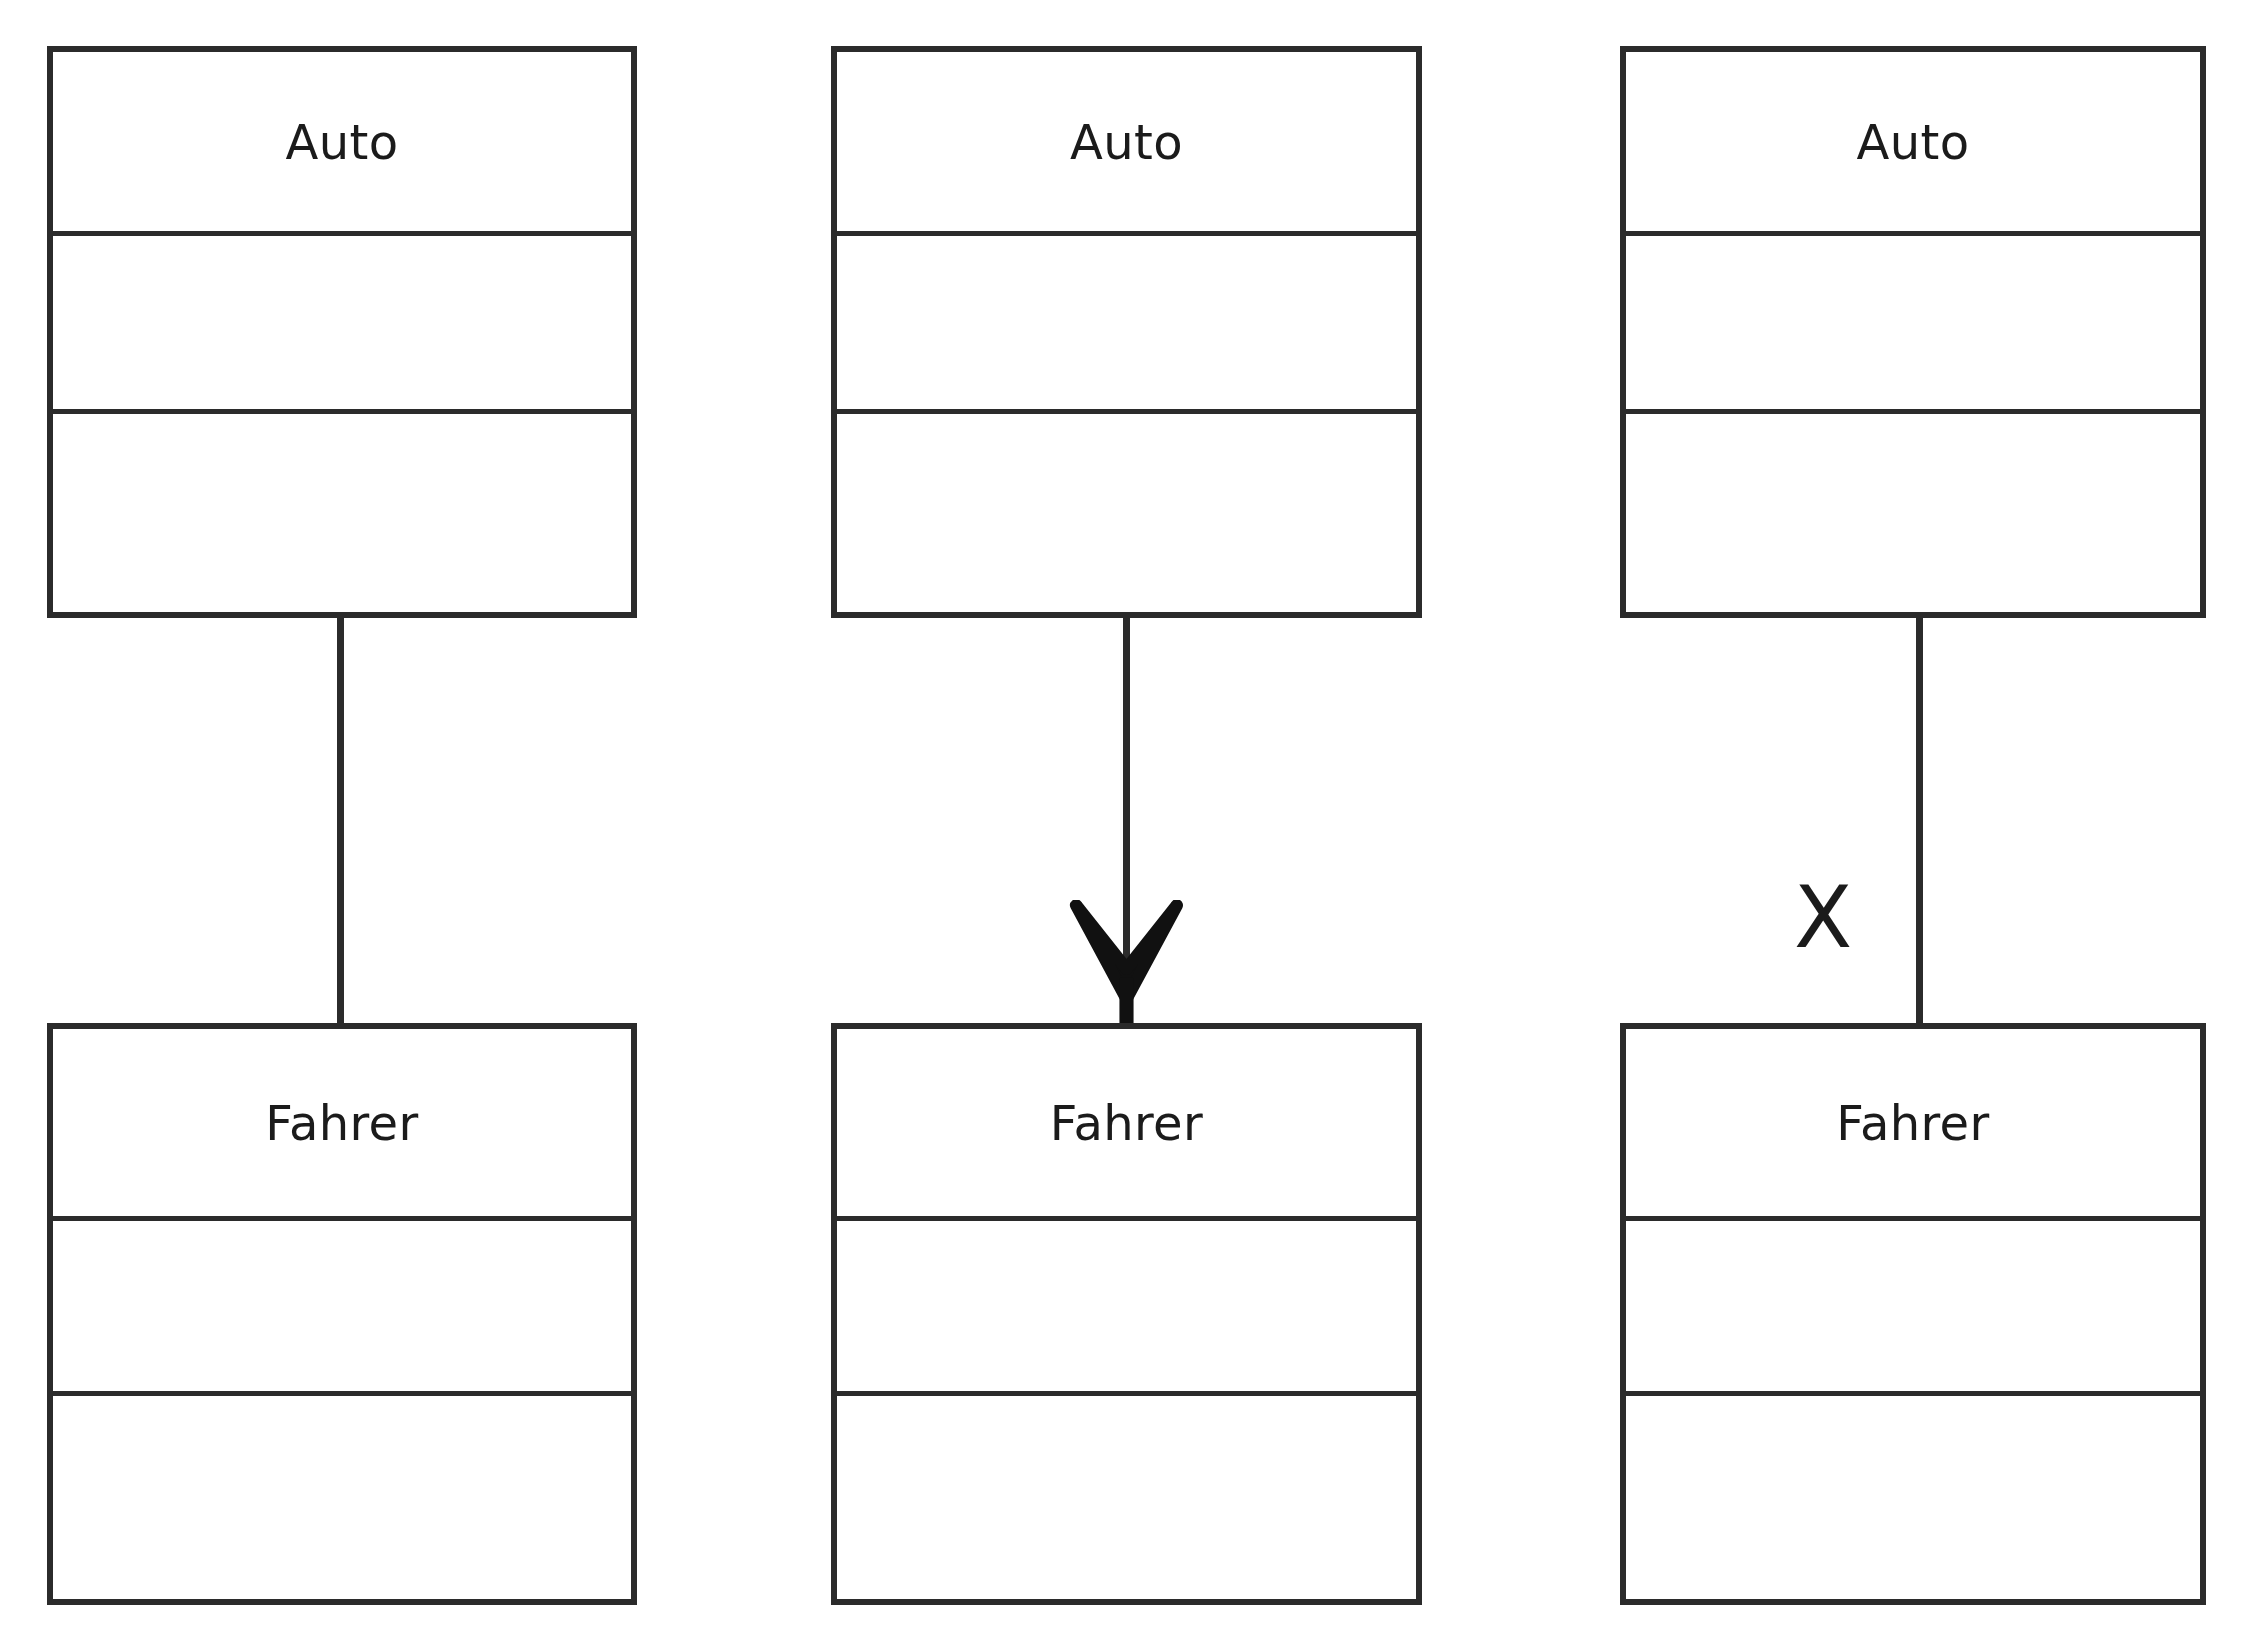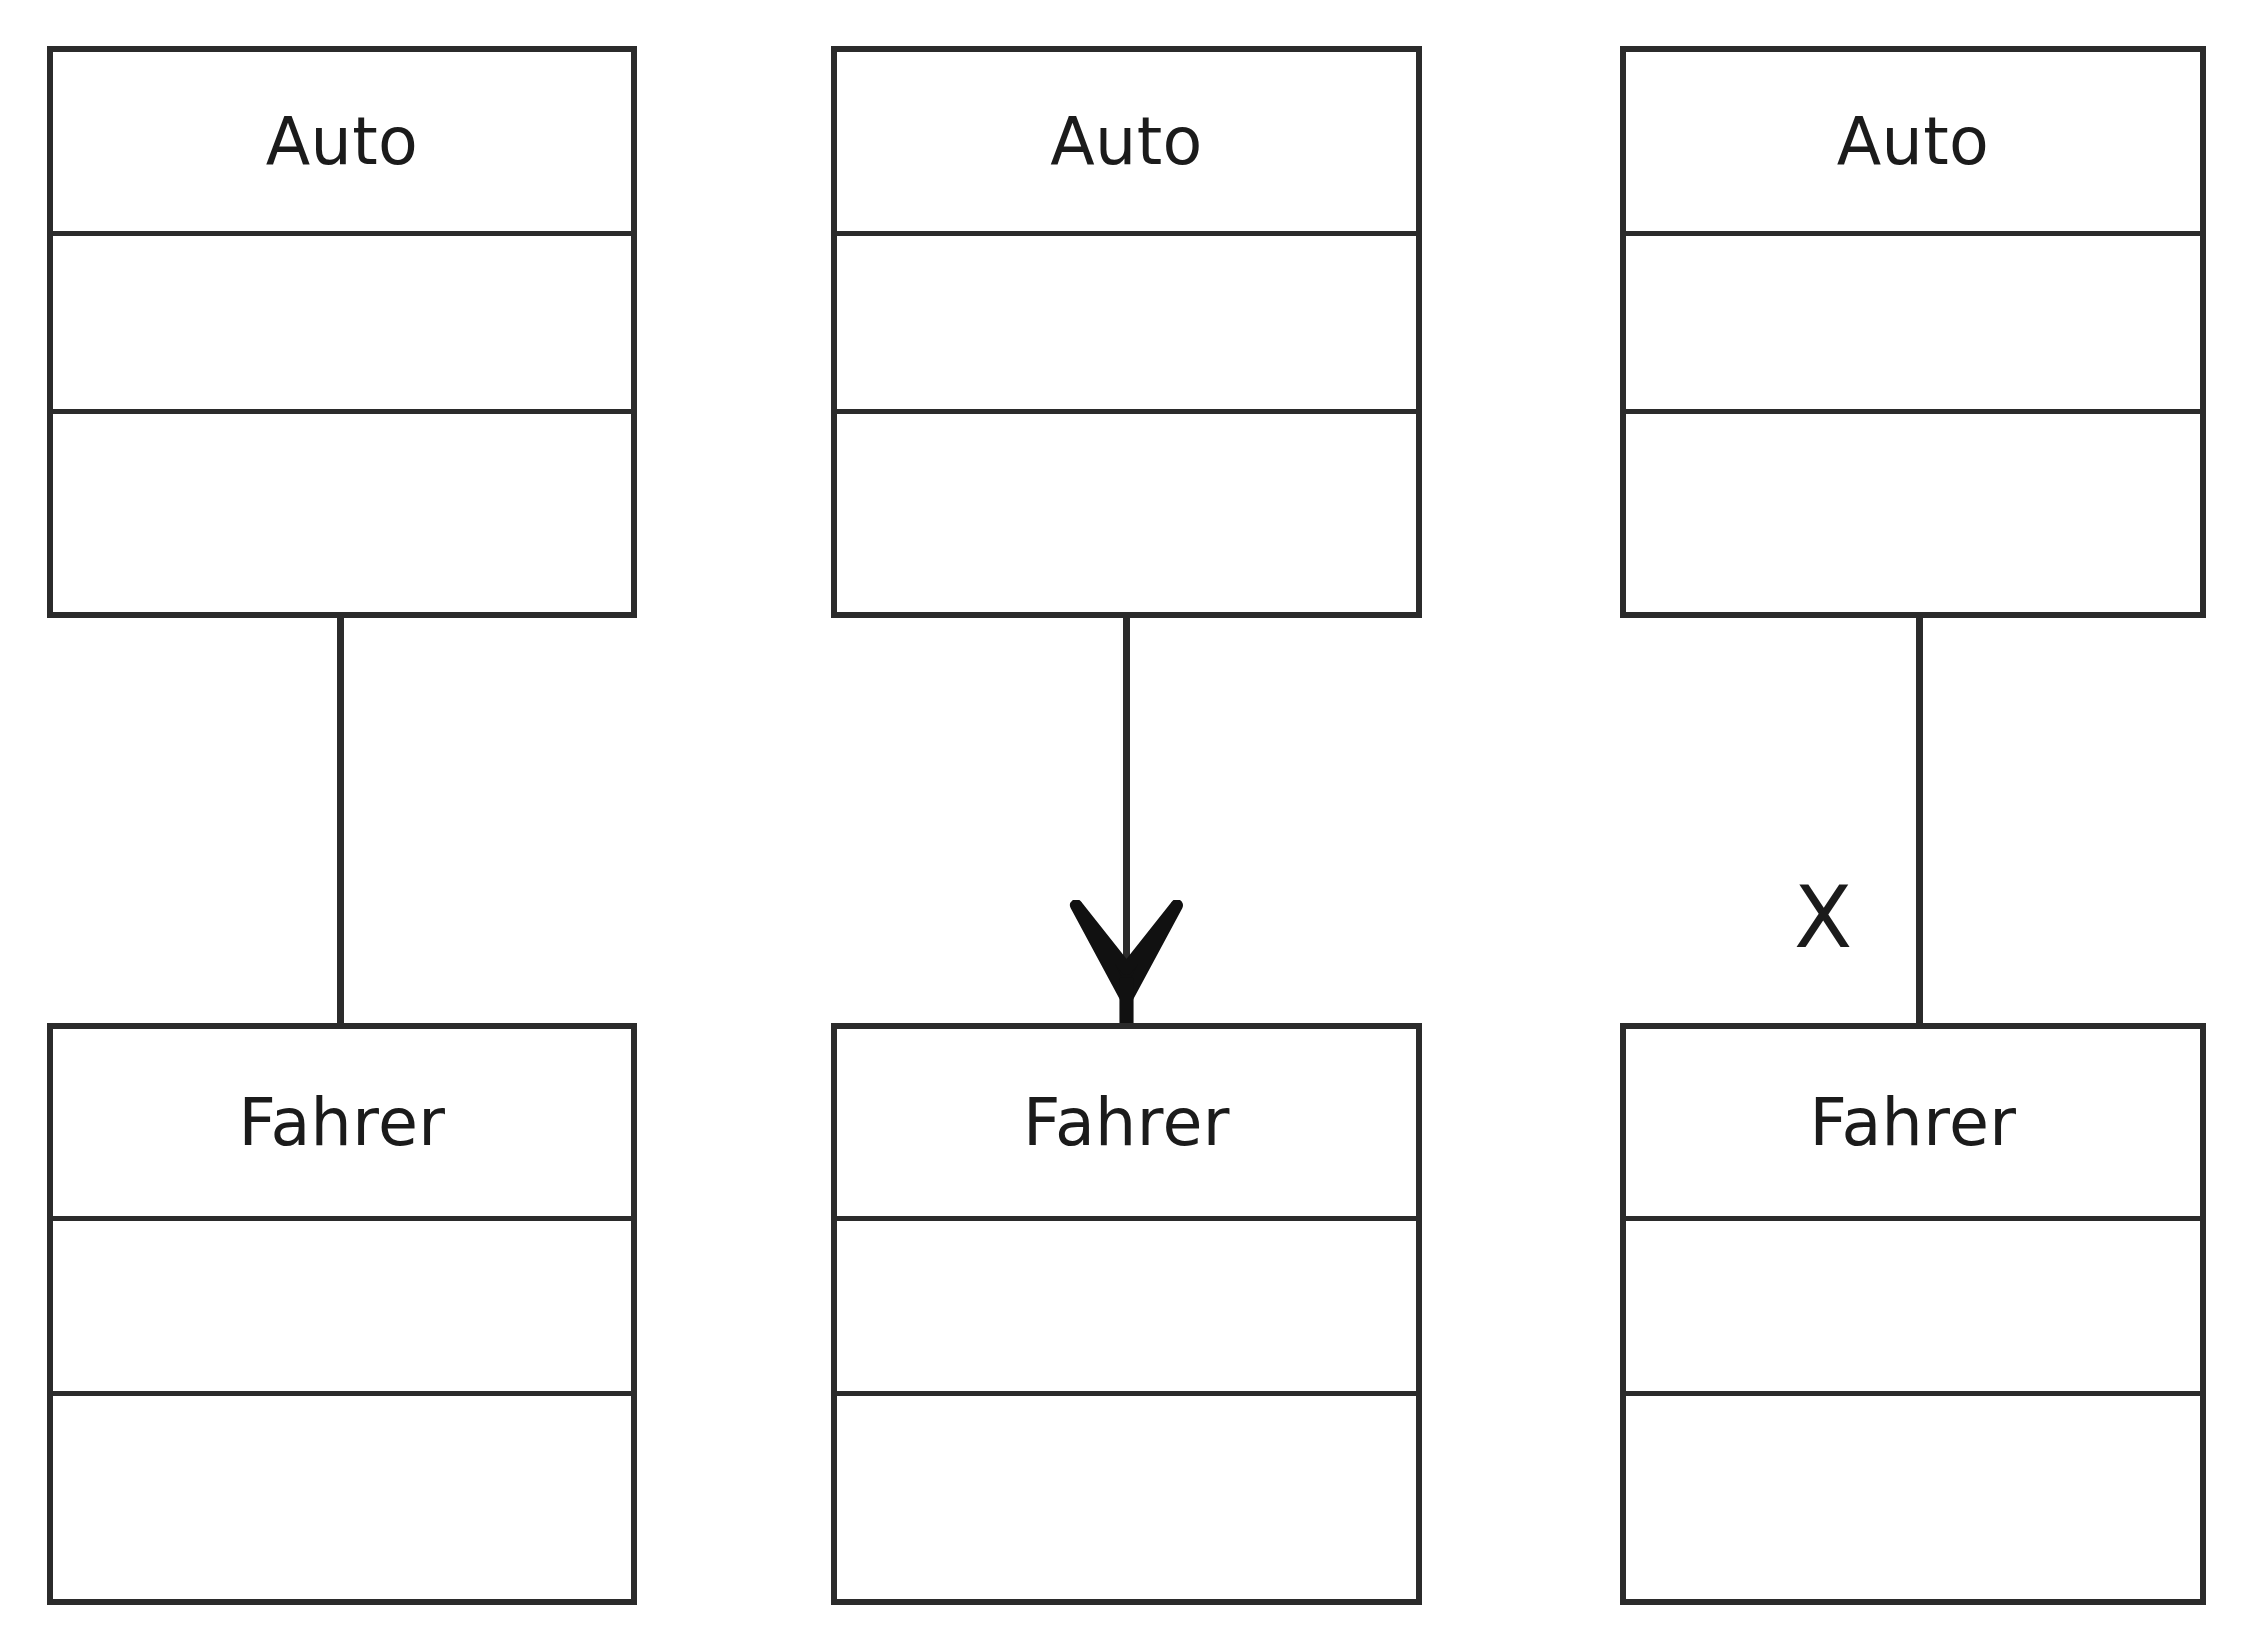--- a/index.html
+++ b/index.html
@@ -36,21 +36,21 @@
     justify-content: center;
   }
   .uml-compartment.attributes {
     border-top: 5.3px solid #2b2b2b;
   }
   .uml-compartment.operations {
     border-top: 5.3px solid #2b2b2b;
   }
   .class-name {
     font-family: "DejaVu Sans", sans-serif;
-    font-size: 65px;
+    font-size: 48px;
     line-height: 1;
     color: #1b1b1b;
     letter-spacing: 0.4px;
     white-space: nowrap;
   }
   .connector {
     position: absolute;
     background: #2b2b2b;
   }
   .arrowhead {

